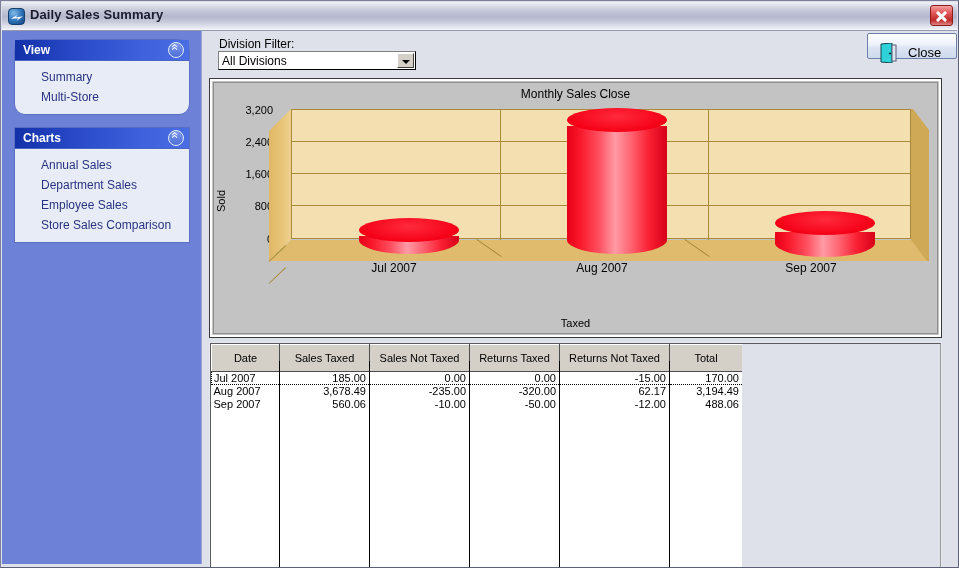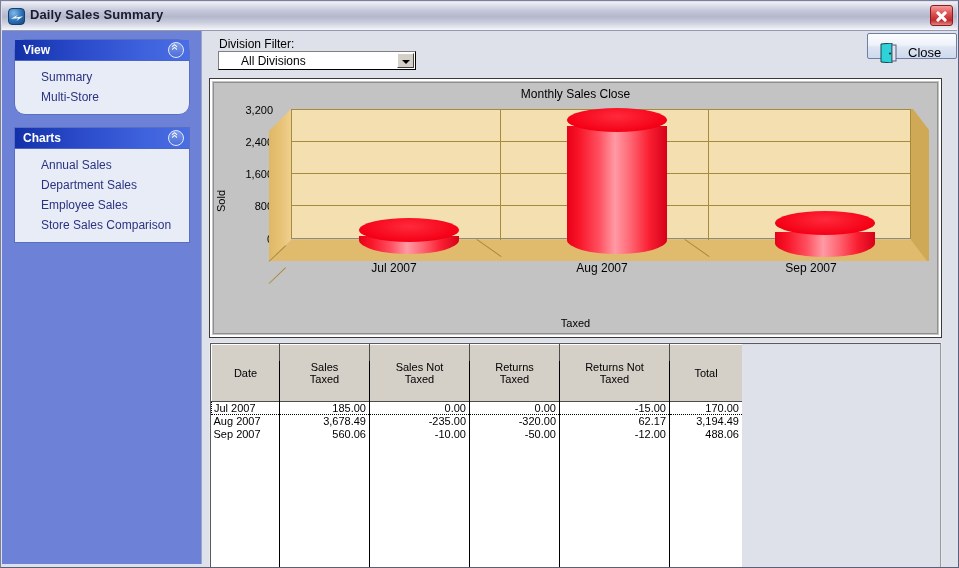--- a/index.html
+++ b/index.html
@@ -140,21 +140,21 @@
     position: absolute; left: 15px; top: 20px;
     width: 198px; height: 19px;
     background: #ffffff;
     border: 1px solid #000;
     border-top-color: #7f7f7f;
     border-left-color: #7f7f7f;
     cursor: pointer;
   }
   #filter-value {
     position: absolute; left: 3px; top: 2px;
-    font-size: 12px; color: #000; margin-left: 19px;
+    font-size: 12px; color: #000;
   }
   #filter-arrow-btn {
     position: absolute; right: 1px; top: 1px;
     width: 17px; height: 15px;
     background: #d4d0c8;
     border: 1px solid #ffffff;
     border-right-color: #404040;
     border-bottom-color: #404040;
     cursor: pointer;
   }
@@ -322,21 +322,21 @@
   }
   #grid-table th {
     height: 16px;
     background: #d4d0c8;
     border: 1px solid #ffffff;
     border-right-color: #4c4c4c;
     border-bottom-color: #4c4c4c;
     font-weight: normal;
     font-size: 11px;
     color: #000;
-    padding: 16px;
+    padding: 7px;
     text-align: center;
   }
   #grid-table td {
     height: 13px;
     padding: 0 3px 0 2px;
     border-right: 1px solid #000;
     color: #000;
     font-size: 11px;
     white-space: nowrap;
     background: #fff;

